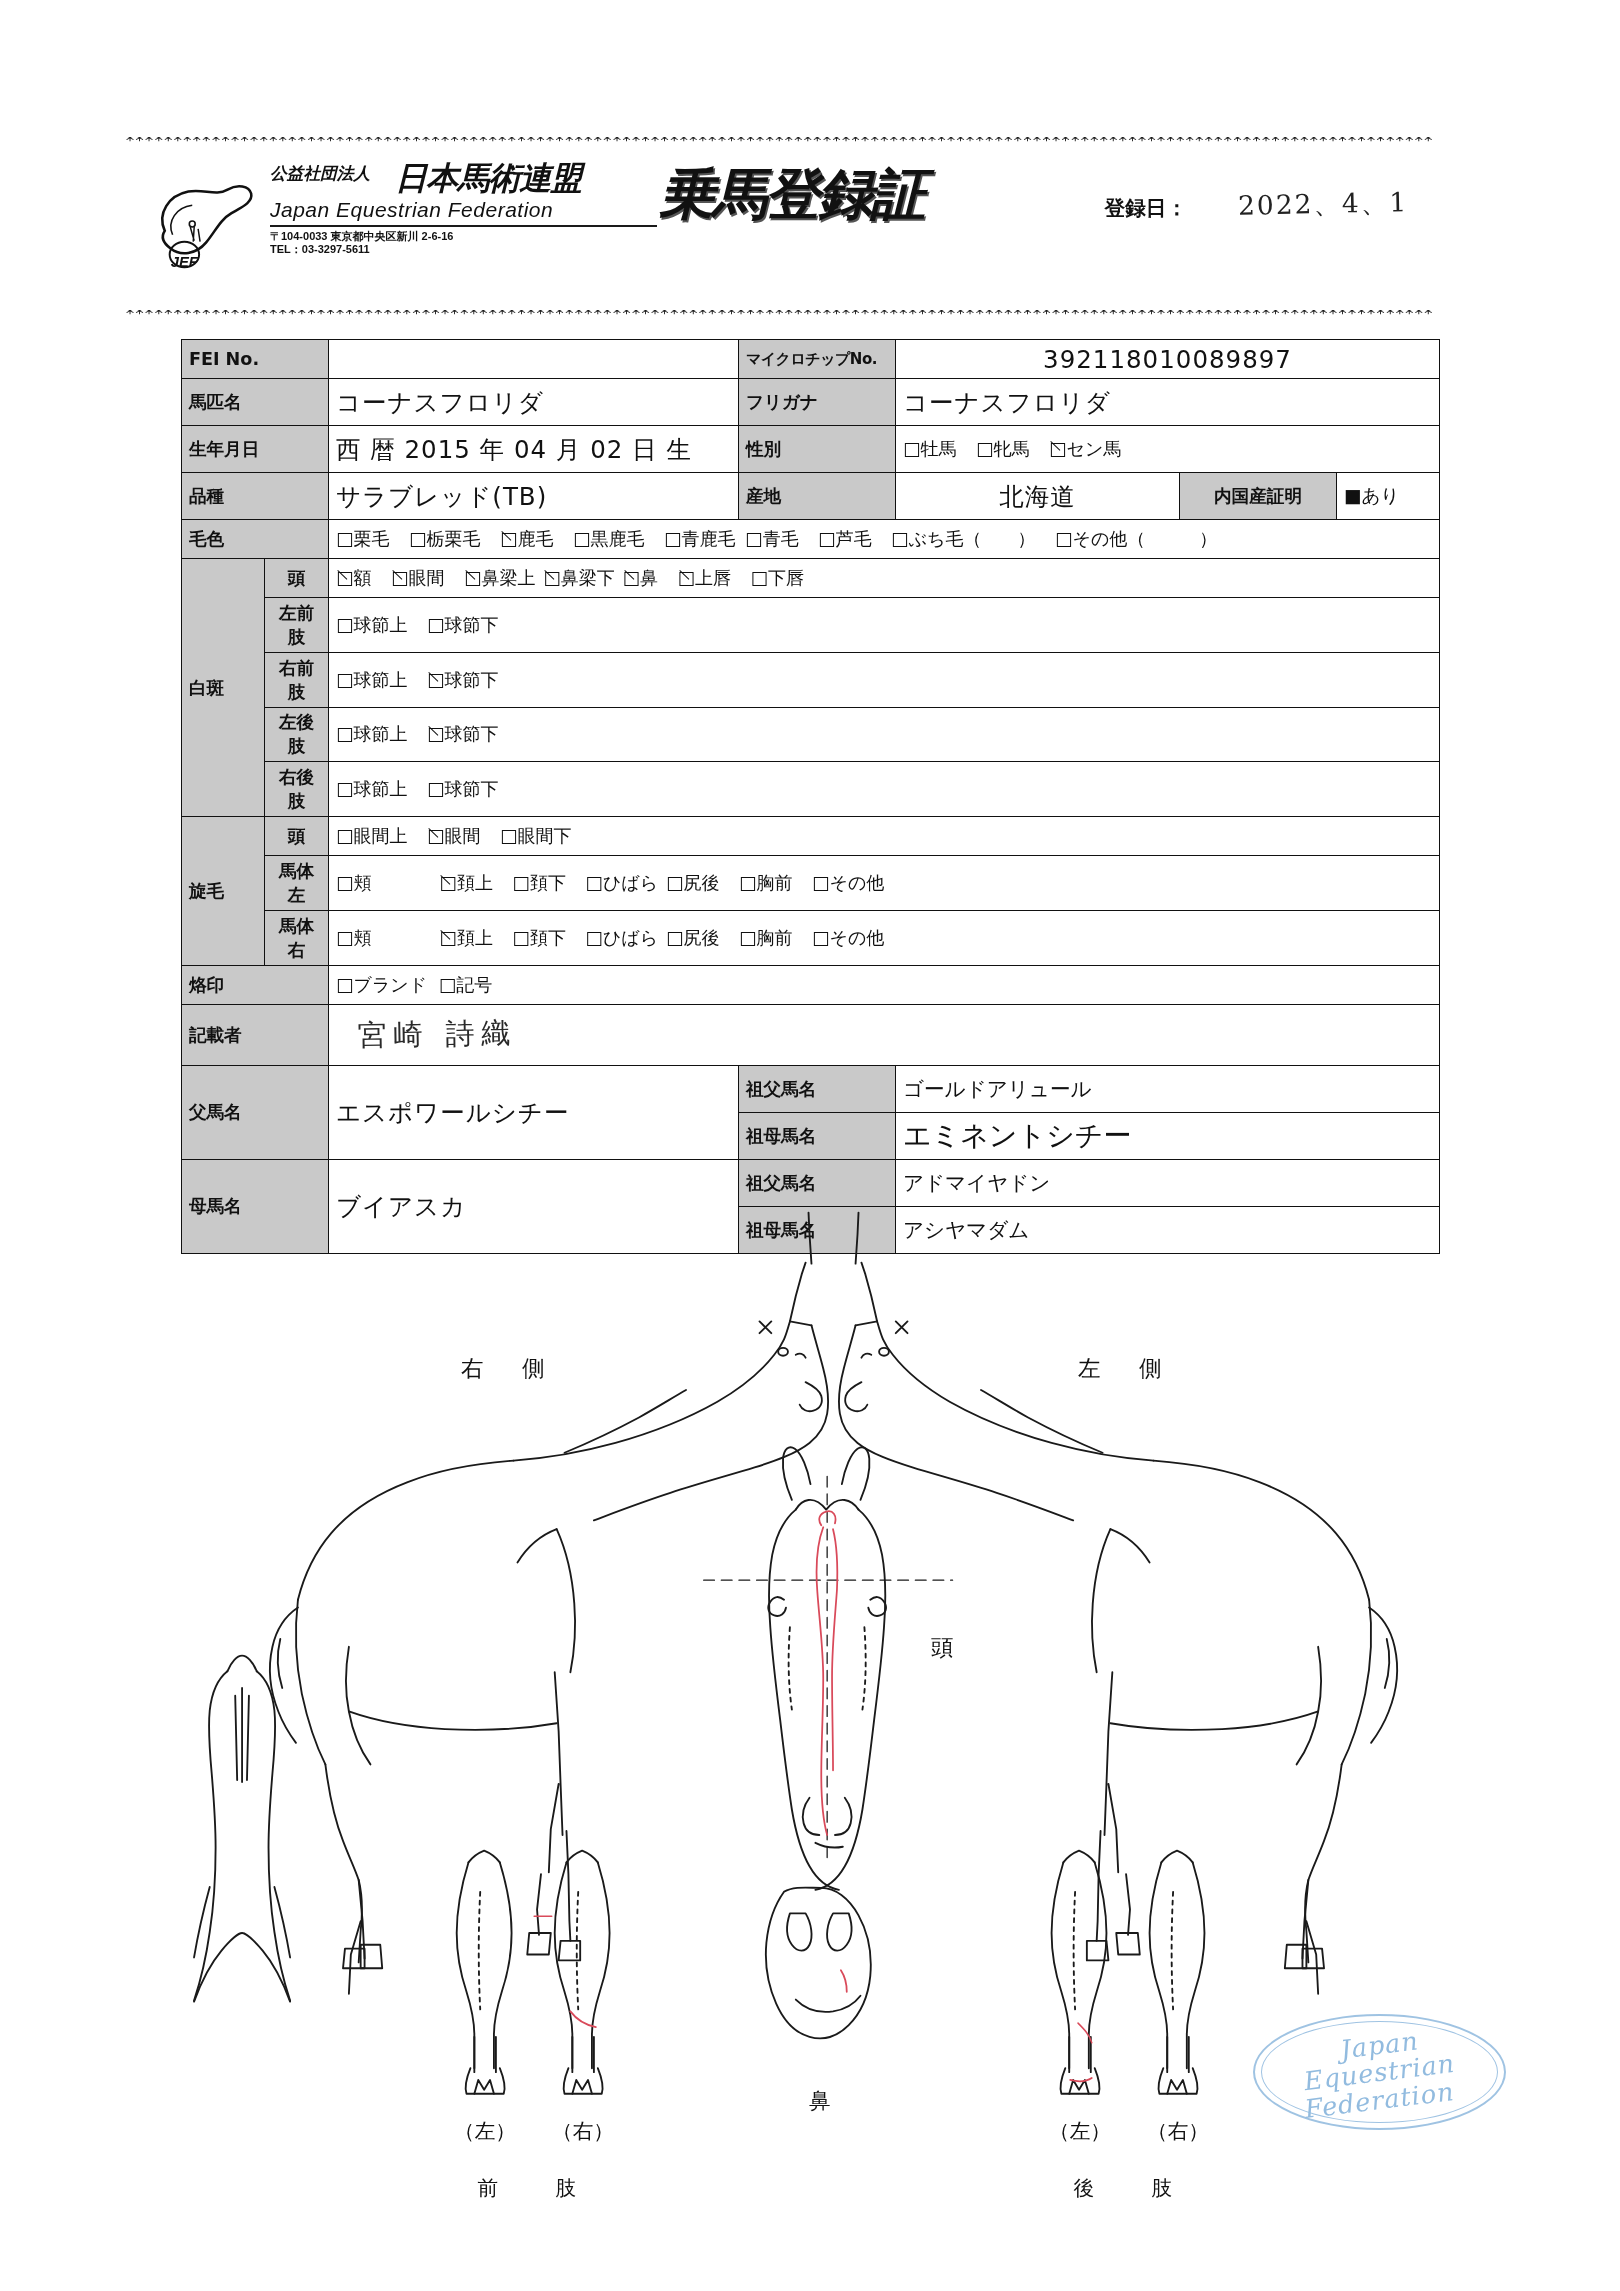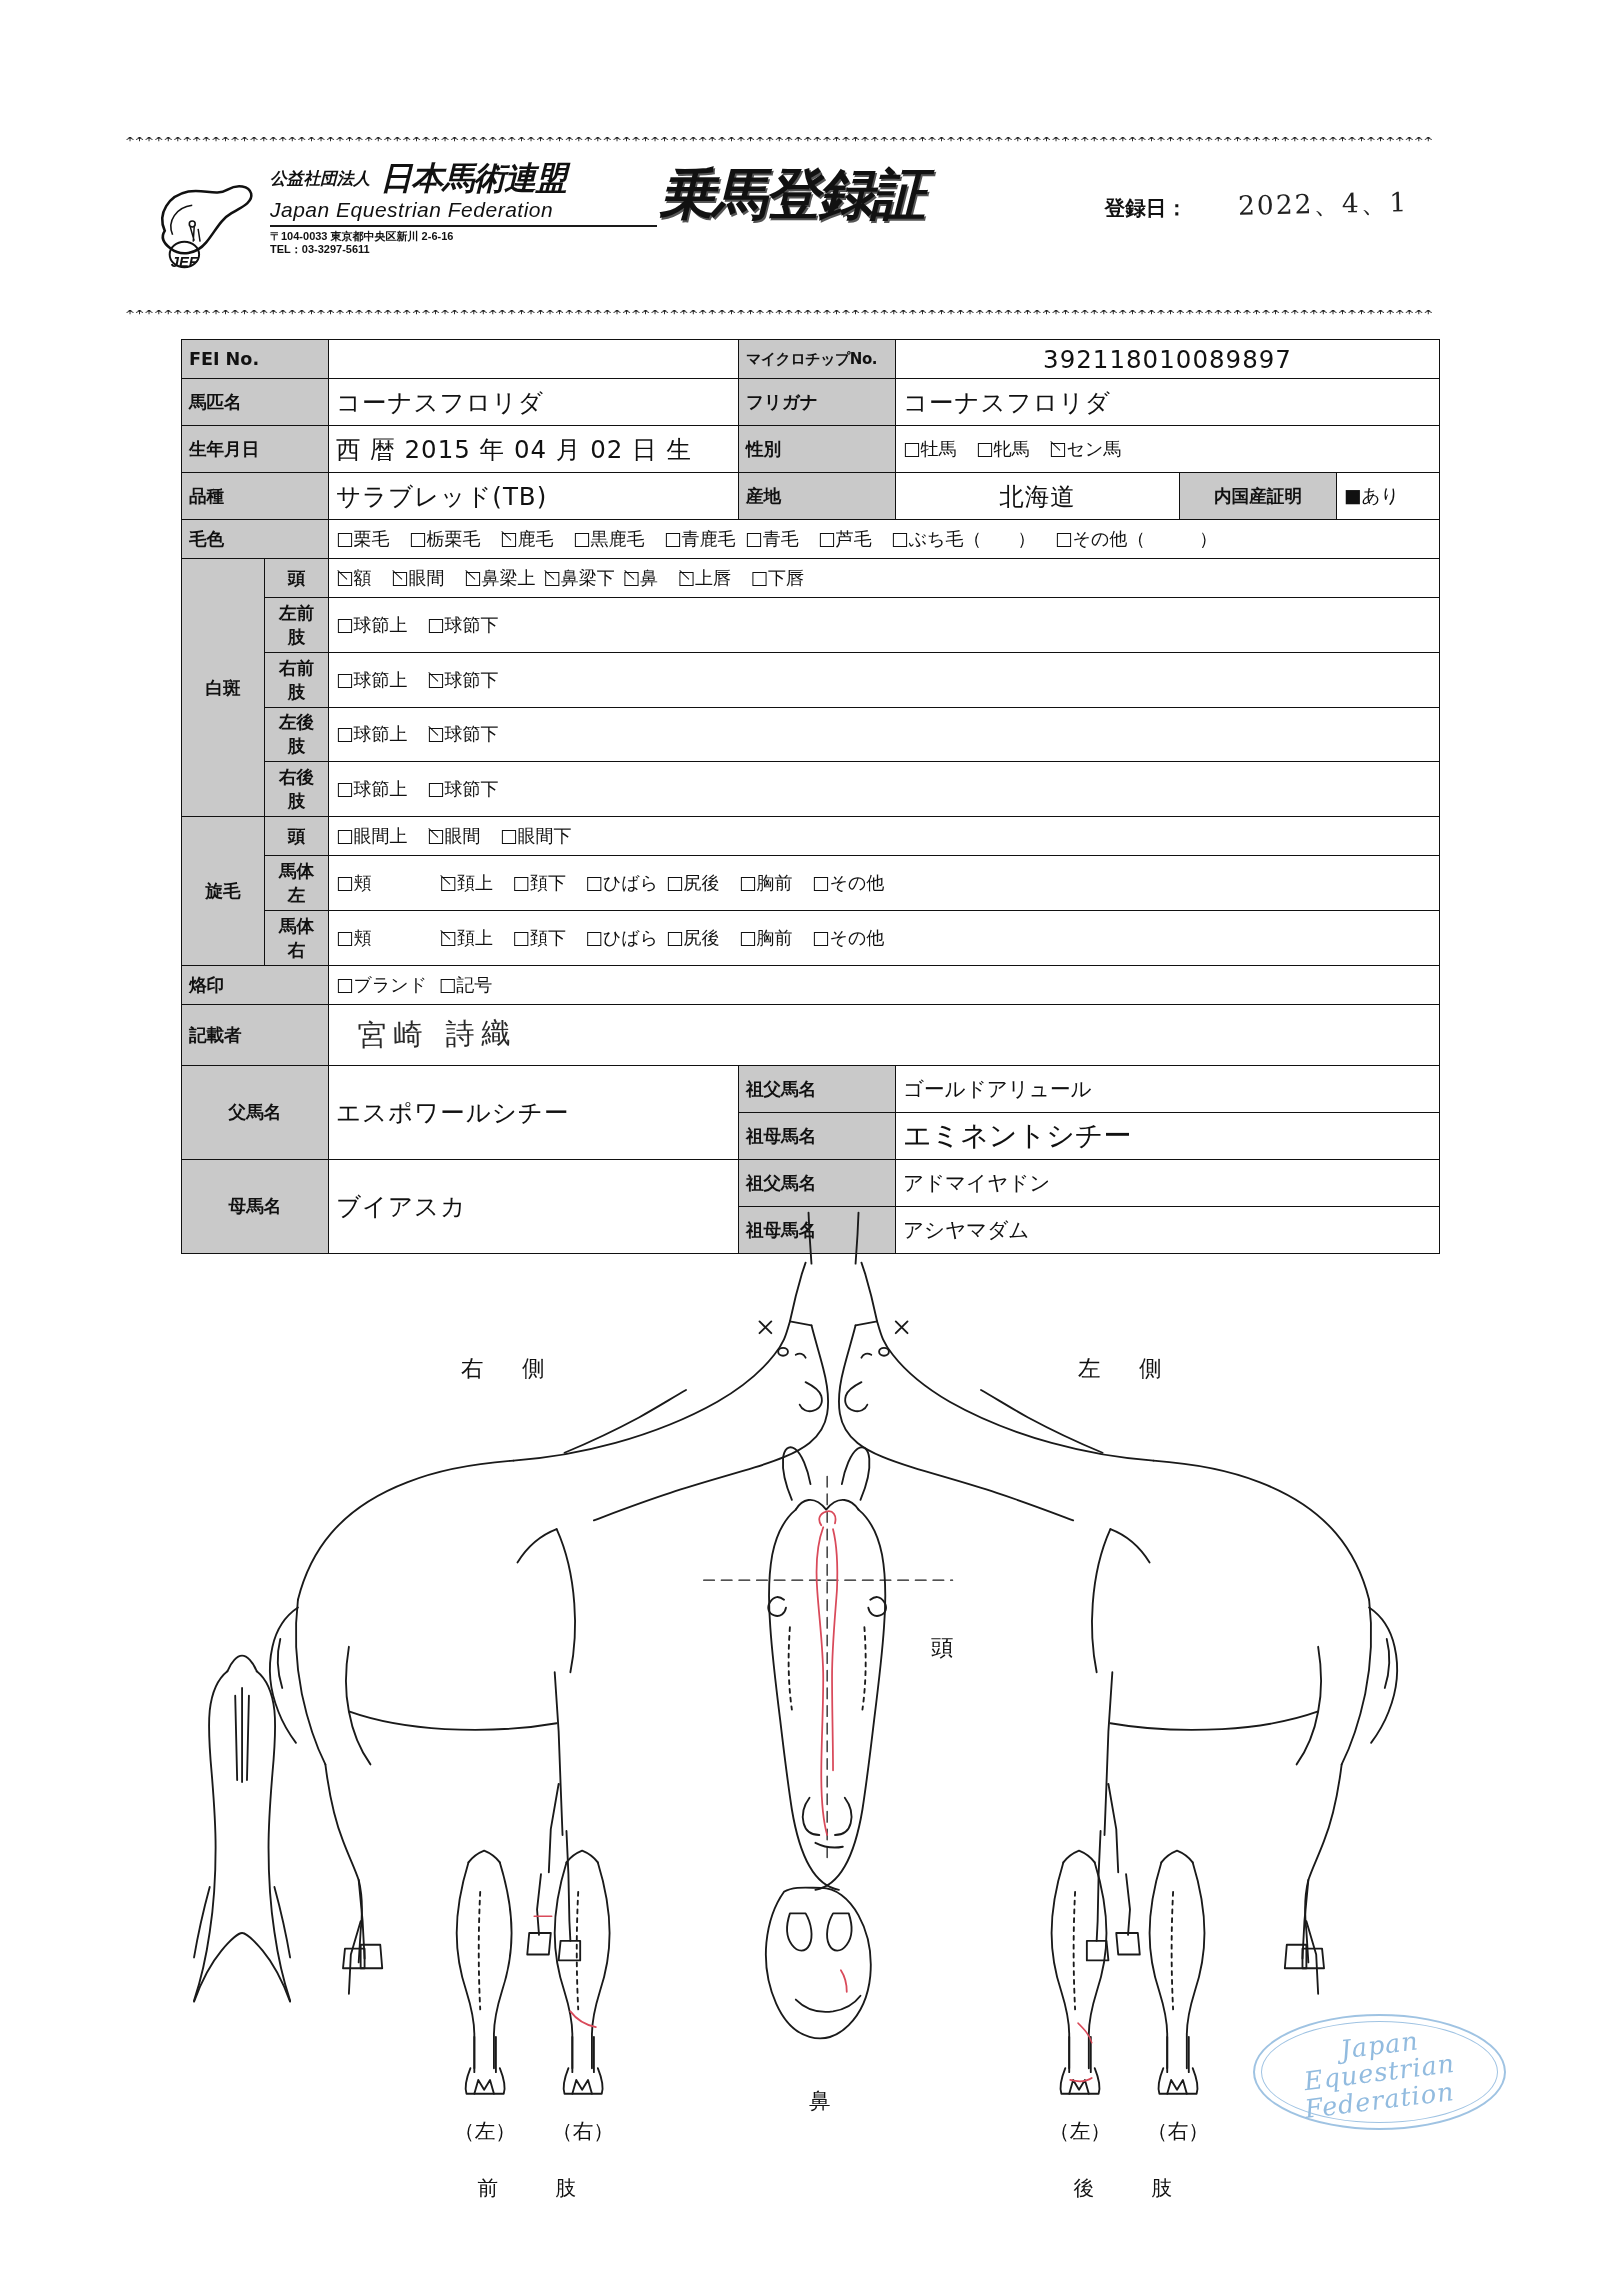--- a/index.html
+++ b/index.html
@@ -17,21 +17,21 @@
     font-family:"DejaVu Sans Mono","Liberation Mono",monospace;
     font-size:16.7px; letter-spacing:-0.5px; line-height:7.8px;
     white-space:nowrap; overflow:hidden; color:#1a1a1a;
   }
   #star-top { top:137px; }
   #star-bot { top:310px; }
 
   .jef-block { position:absolute; left:147px; top:162px; width:510px; height:127px; }
   .jef-logo { position:absolute; left:0; top:7.8px; width:116px; height:108px; }
   .jef-text { position:absolute; left:123px; top:0px; width:387px; }
-  .jef-line1 { display:flex; align-items:center; gap:10px; }
+  .jef-line1 { display:flex; align-items:flex-start; gap:25px; }
   .koueki { font-size:16.7px; font-weight:bold; font-style:italic;
             font-family:"DejaVu Sans","Liberation Sans",sans-serif; letter-spacing:0px; }
   .jef-jp { font-size:32px; font-weight:bold; font-style:italic; letter-spacing:-1px;
             line-height:1; }
   .jef-en { font-size:21px; font-style:italic; font-weight:500;
             font-family:"Liberation Sans",sans-serif; letter-spacing:0.5px;
             margin-top:3.9px; padding-bottom:2.9px; border-bottom:2px solid #1a1a1a; }
   .jef-addr { font-size:11px; font-weight:bold;
               font-family:"Liberation Sans",sans-serif; line-height:1.18; margin-top:2.9px; }
 
@@ -70,21 +70,21 @@
   .val { background:#fff; }
   .big { font-size:24.5px; letter-spacing:1px; }
   .ctr { text-align:center; }
   .cbline { font-size:18px; white-space:nowrap; letter-spacing:0px; }
   .cbline span.it { margin-right:13.7px; display:inline-block; }
   .h28 { height:39px; }
   .h46 { height:47px; }
   .h60 { height:61px; }
 
   .vlab {
-    background:#c9c9c9; font-weight:bold; text-align:center;
+    background:#c9c9c9; font-weight:bold; 
     font-size:17.6px; writing-mode:horizontal-tb;
   }
 
   
   .cb { display:inline-block; font-size:18.6px; }
   .cb-off::before { content:"\25A1"; }
   .cb-on  { position:relative; }
   .cb-on::before { content:"\25A1"; }
   .cb-on::after {
     content:""; position:absolute; left:2px; top:2.9px; width:12.7px; height:12.7px;

